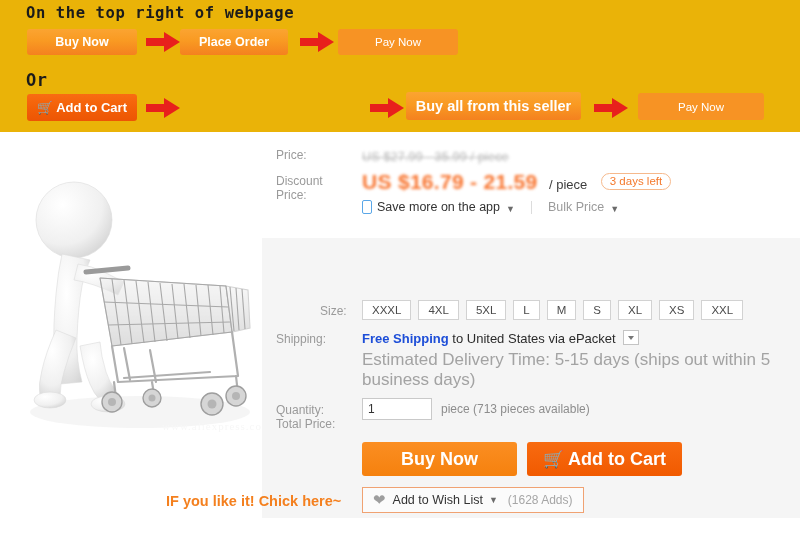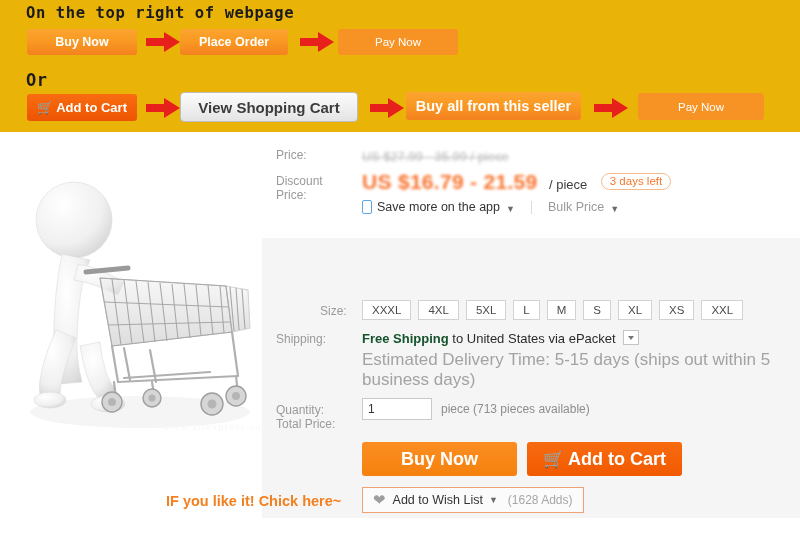--- a/index.html
+++ b/index.html
@@ -126,21 +126,21 @@
   .sw i.second{left:34%;}
   .sw i.second2{left:66%;top:5px;}
 
   .sizes{display:flex;gap:7px;}
   .size{
     min-width:20px;padding:3px 9px;background:#fff;border:1px solid #d2d2d2;
     font-size:11.5px;color:#4a4a4a;text-align:center;box-sizing:border-box;
   }
 
   .ship-main{font-size:13px;color:#2b2b2b;}
-  .ship-main b{color:#14532d;}
+  .ship-main b{color:#1d4ed8;}
   .dd{
     display:inline-block;width:14px;height:13px;border:1px solid #c4c4c4;background:#fff;
     vertical-align:-2px;position:relative;margin-left:4px;
   }
   .dd::after{
     content:"";position:absolute;left:4px;top:5px;border-left:3px solid transparent;
     border-right:3px solid transparent;border-top:4px solid #777;
   }
   .ship-sub{font-size:17px;color:#a3a3a3;margin-top:4px;}
 
@@ -208,21 +208,20 @@
     <span class="cart-glyph">🛒</span>
     <span>Add to Cart</span>
   </div>
 
   <div class="arrow" id="ar3">
     <svg viewBox="0 0 34 20">
         <path d="M0 6 H18 V0 L34 10 L18 20 V14 H0 Z" fill="#e8201c"></path>
       </svg>
   </div>
 
-  <div class="flow-btn btn-gray" id="b-view-cart">View Shopping Cart</div>
 
   <div class="arrow" id="ar4">
     <svg viewBox="0 0 34 20">
         <path d="M0 6 H18 V0 L34 10 L18 20 V14 H0 Z" fill="#e8201c"></path>
       </svg>
   </div>
 
   <div class="flow-btn btn-grad" id="b-buy-all">Buy all from this seller</div>
 
   <div class="arrow" id="ar5">

